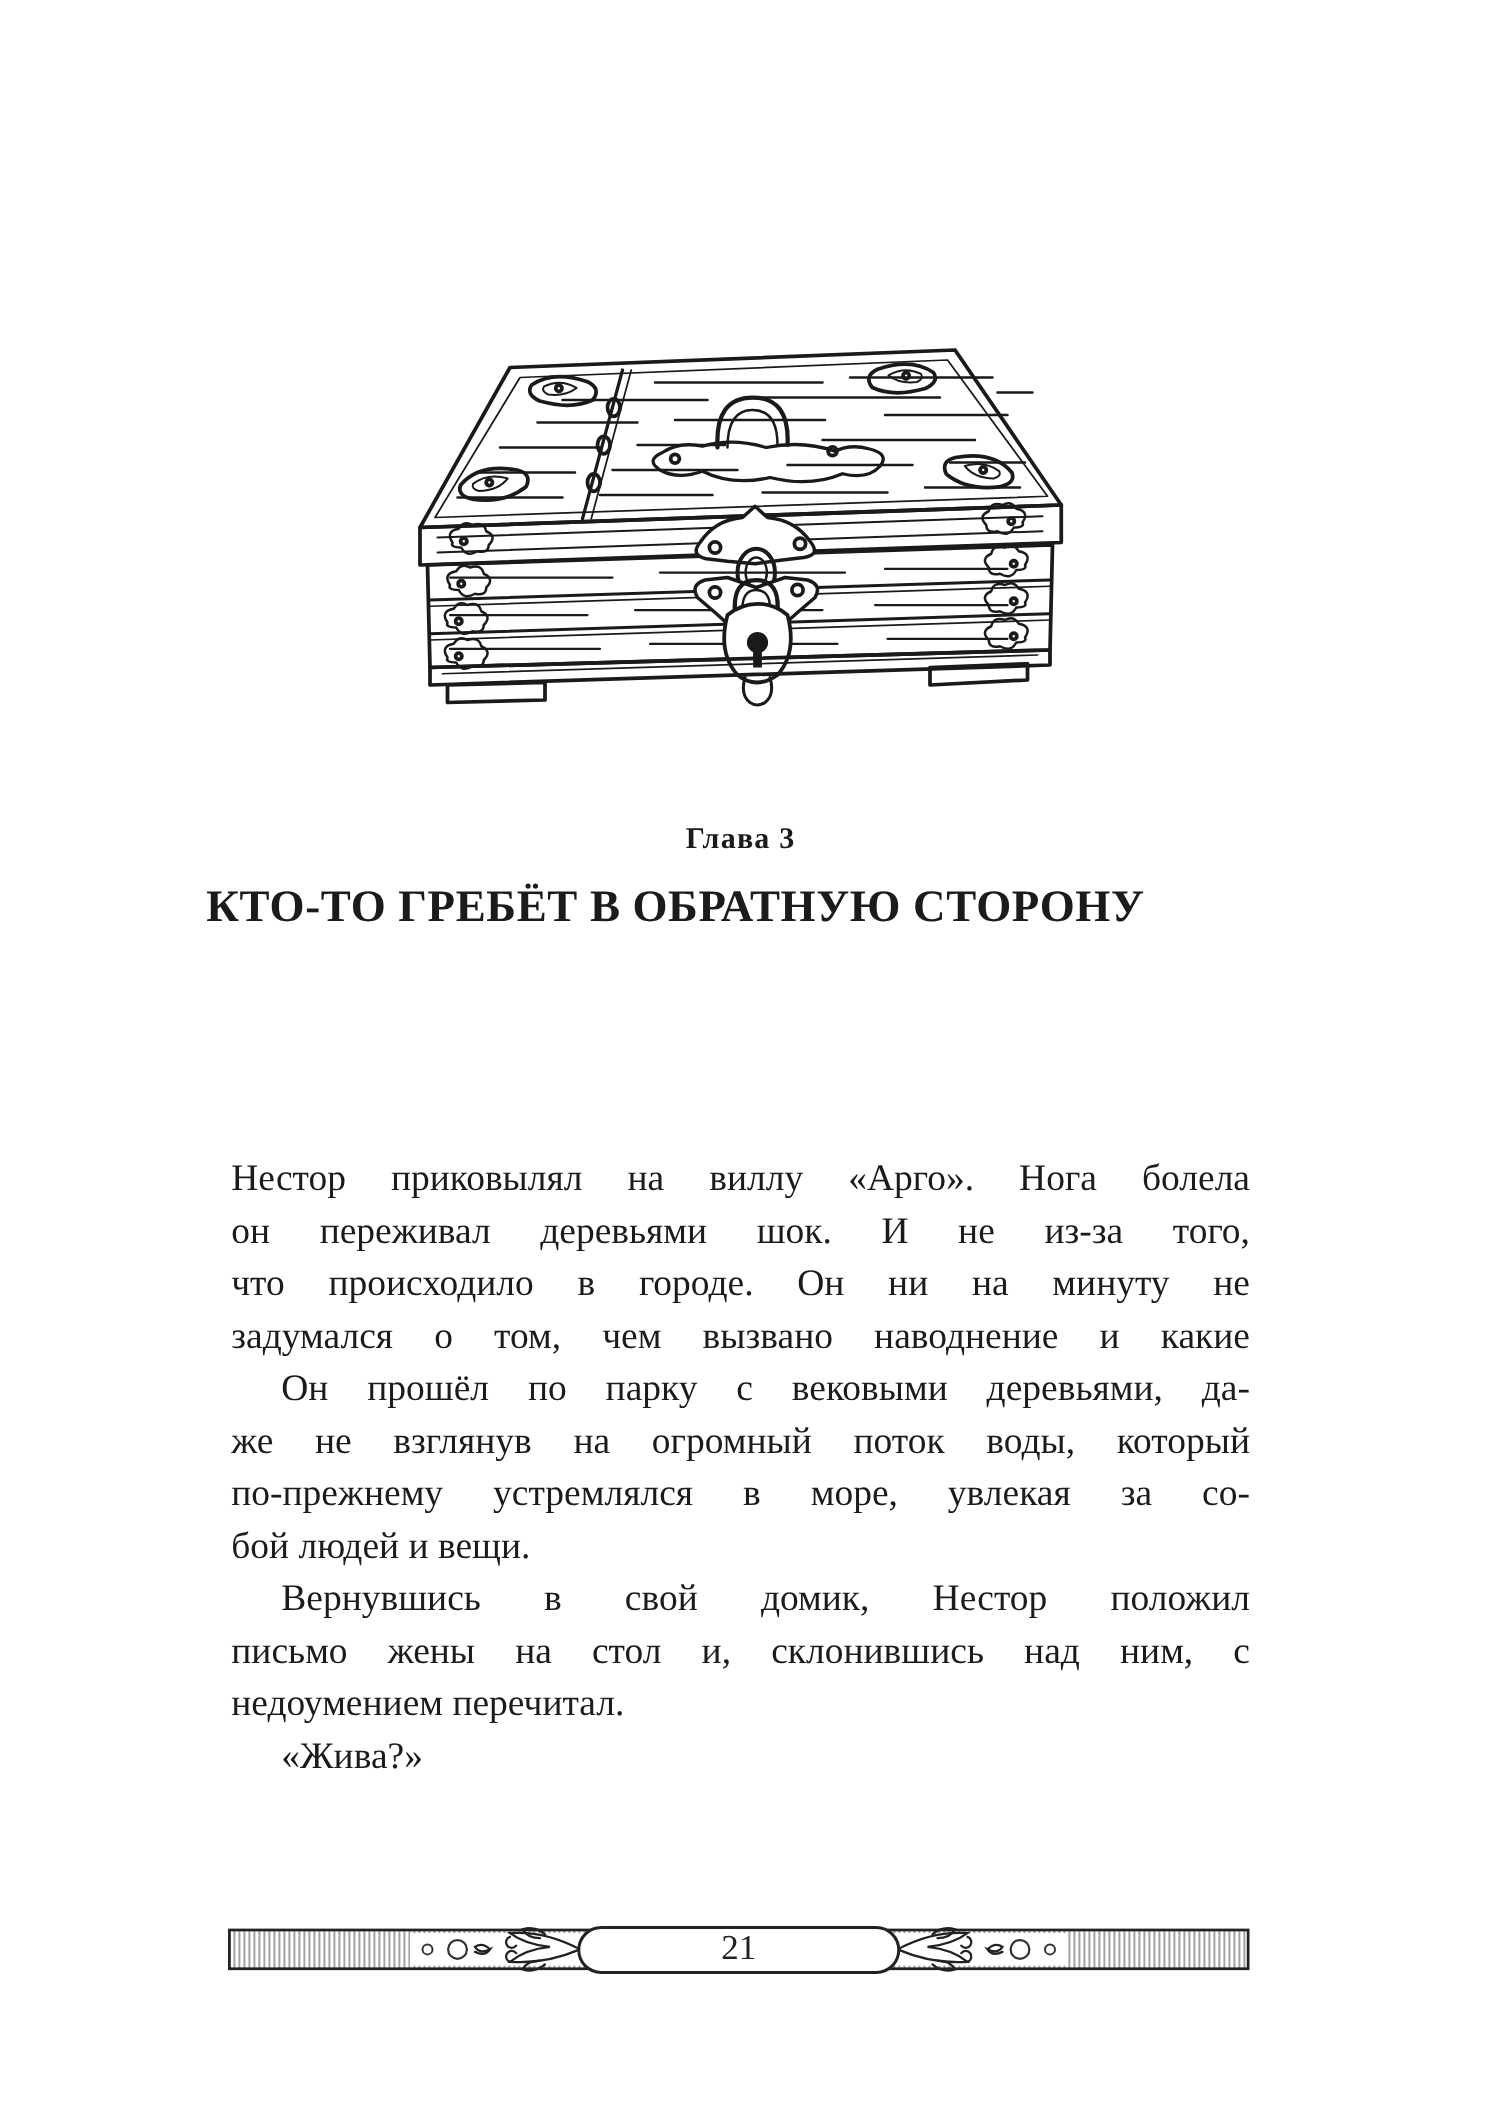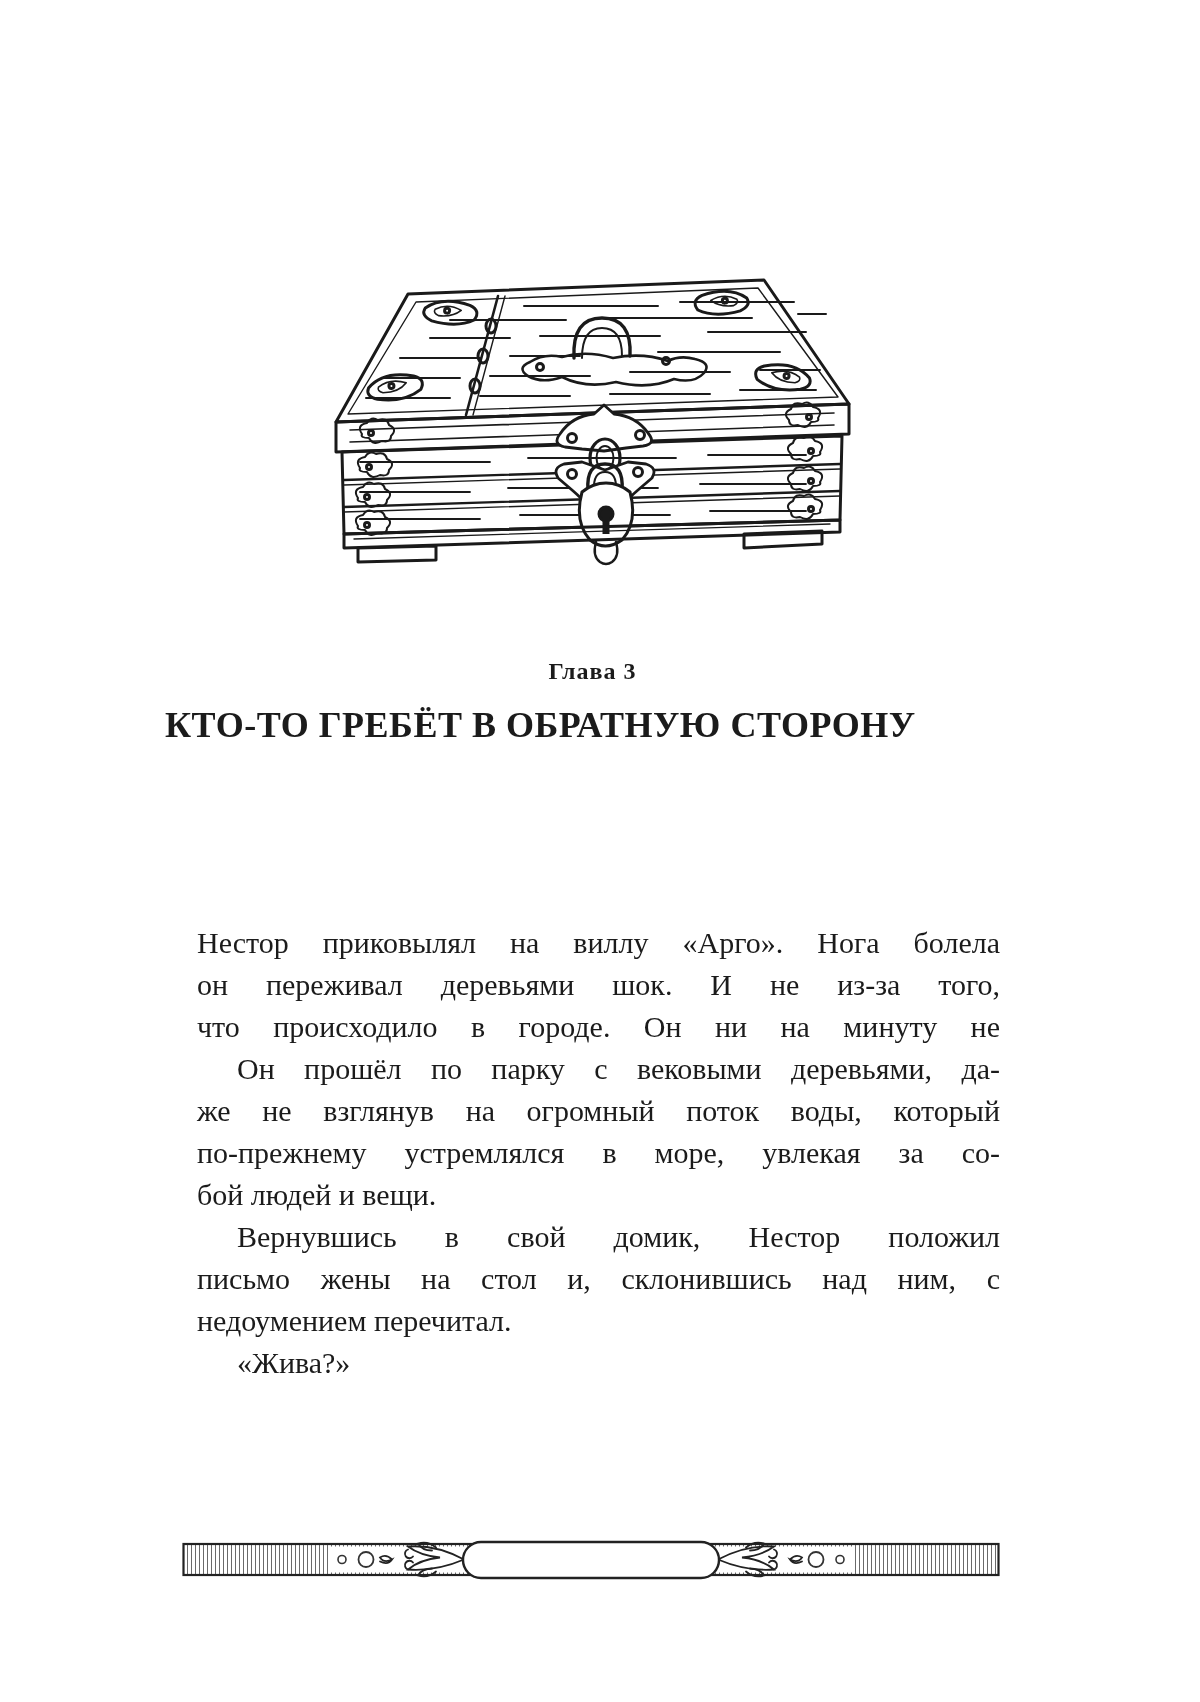--- a/index.html
+++ b/index.html
@@ -36,21 +36,20 @@
     left:185px;top:922px;width:815px;
     font-size:30px;
     line-height:42px;
   }
   .line{
     text-align:justify;
     text-align-last:justify;
     white-space:normal;
     height:42px;
     overflow:visible;
-    margin-left:12px;
   }
   .line.last{ text-align-last:left; }
   .line.indent{ text-indent:40px; }
   .footer{
     position:absolute;
     left:182px;top:1540px;
     width:818px;height:40px;
   }
   .footer svg{position:absolute;left:0;top:0;}
   .page-number{
@@ -181,20 +180,21 @@
     </g>
   </svg>
 
   <div class="chapter-label">Глава 3</div>
   <div class="chapter-title">КТО-ТО ГРЕБЁТ В ОБРАТНУЮ СТОРОНУ</div>
 
   <div class="body-text">
       <div class="line">Нестор приковылял на виллу «Арго». Нога болела</div>
       <div class="line">он переживал деревьями шок. И не из-за того,</div>
       <div class="line">что происходило в городе. Он ни на минуту не</div>
+      <div class="line">задумался о том, чем вызвано наводнение и какие</div>
       <div class="line indent">Он прошёл по парку с вековыми деревьями, да-</div>
       <div class="line">же не взглянув на огромный поток воды, который</div>
       <div class="line">по-прежнему устремлялся в море, увлекая за со-</div>
       <div class="line last">бой людей и вещи.</div>
       <div class="line indent">Вернувшись в свой домик, Нестор положил</div>
       <div class="line">письмо жены на стол и, склонившись над ним, с</div>
       <div class="line last">недоумением перечитал.</div>
       <div class="line indent last">«Жива?»</div>
     </div>
 
@@ -232,15 +232,16 @@
           <path d="M-30,-12 q-8,-7 -18,-4 q4,7 14,7"></path>
           <path d="M-30,12 q-8,7 -18,4 q4,-7 14,-7"></path>
           <path d="M-58,-10 a4.5,4.5 0 1 0 5,7"></path>
           <path d="M-58,10 a4.5,4.5 0 1 1 5,-7"></path>
           <path d="M-74,0 q-6,-6 -12,-2 q4,6 12,2 q-4,6 -12,2"></path>
         </g>
       </g>
 
       <rect x="281" y="2" width="256" height="36" rx="18" ry="18" fill="#ffffff" stroke="#222" stroke-width="2.4"></rect>
     </svg>
+    <div class="page-number">21</div>
   </div>
 
 </div>
 
 </body></html>

